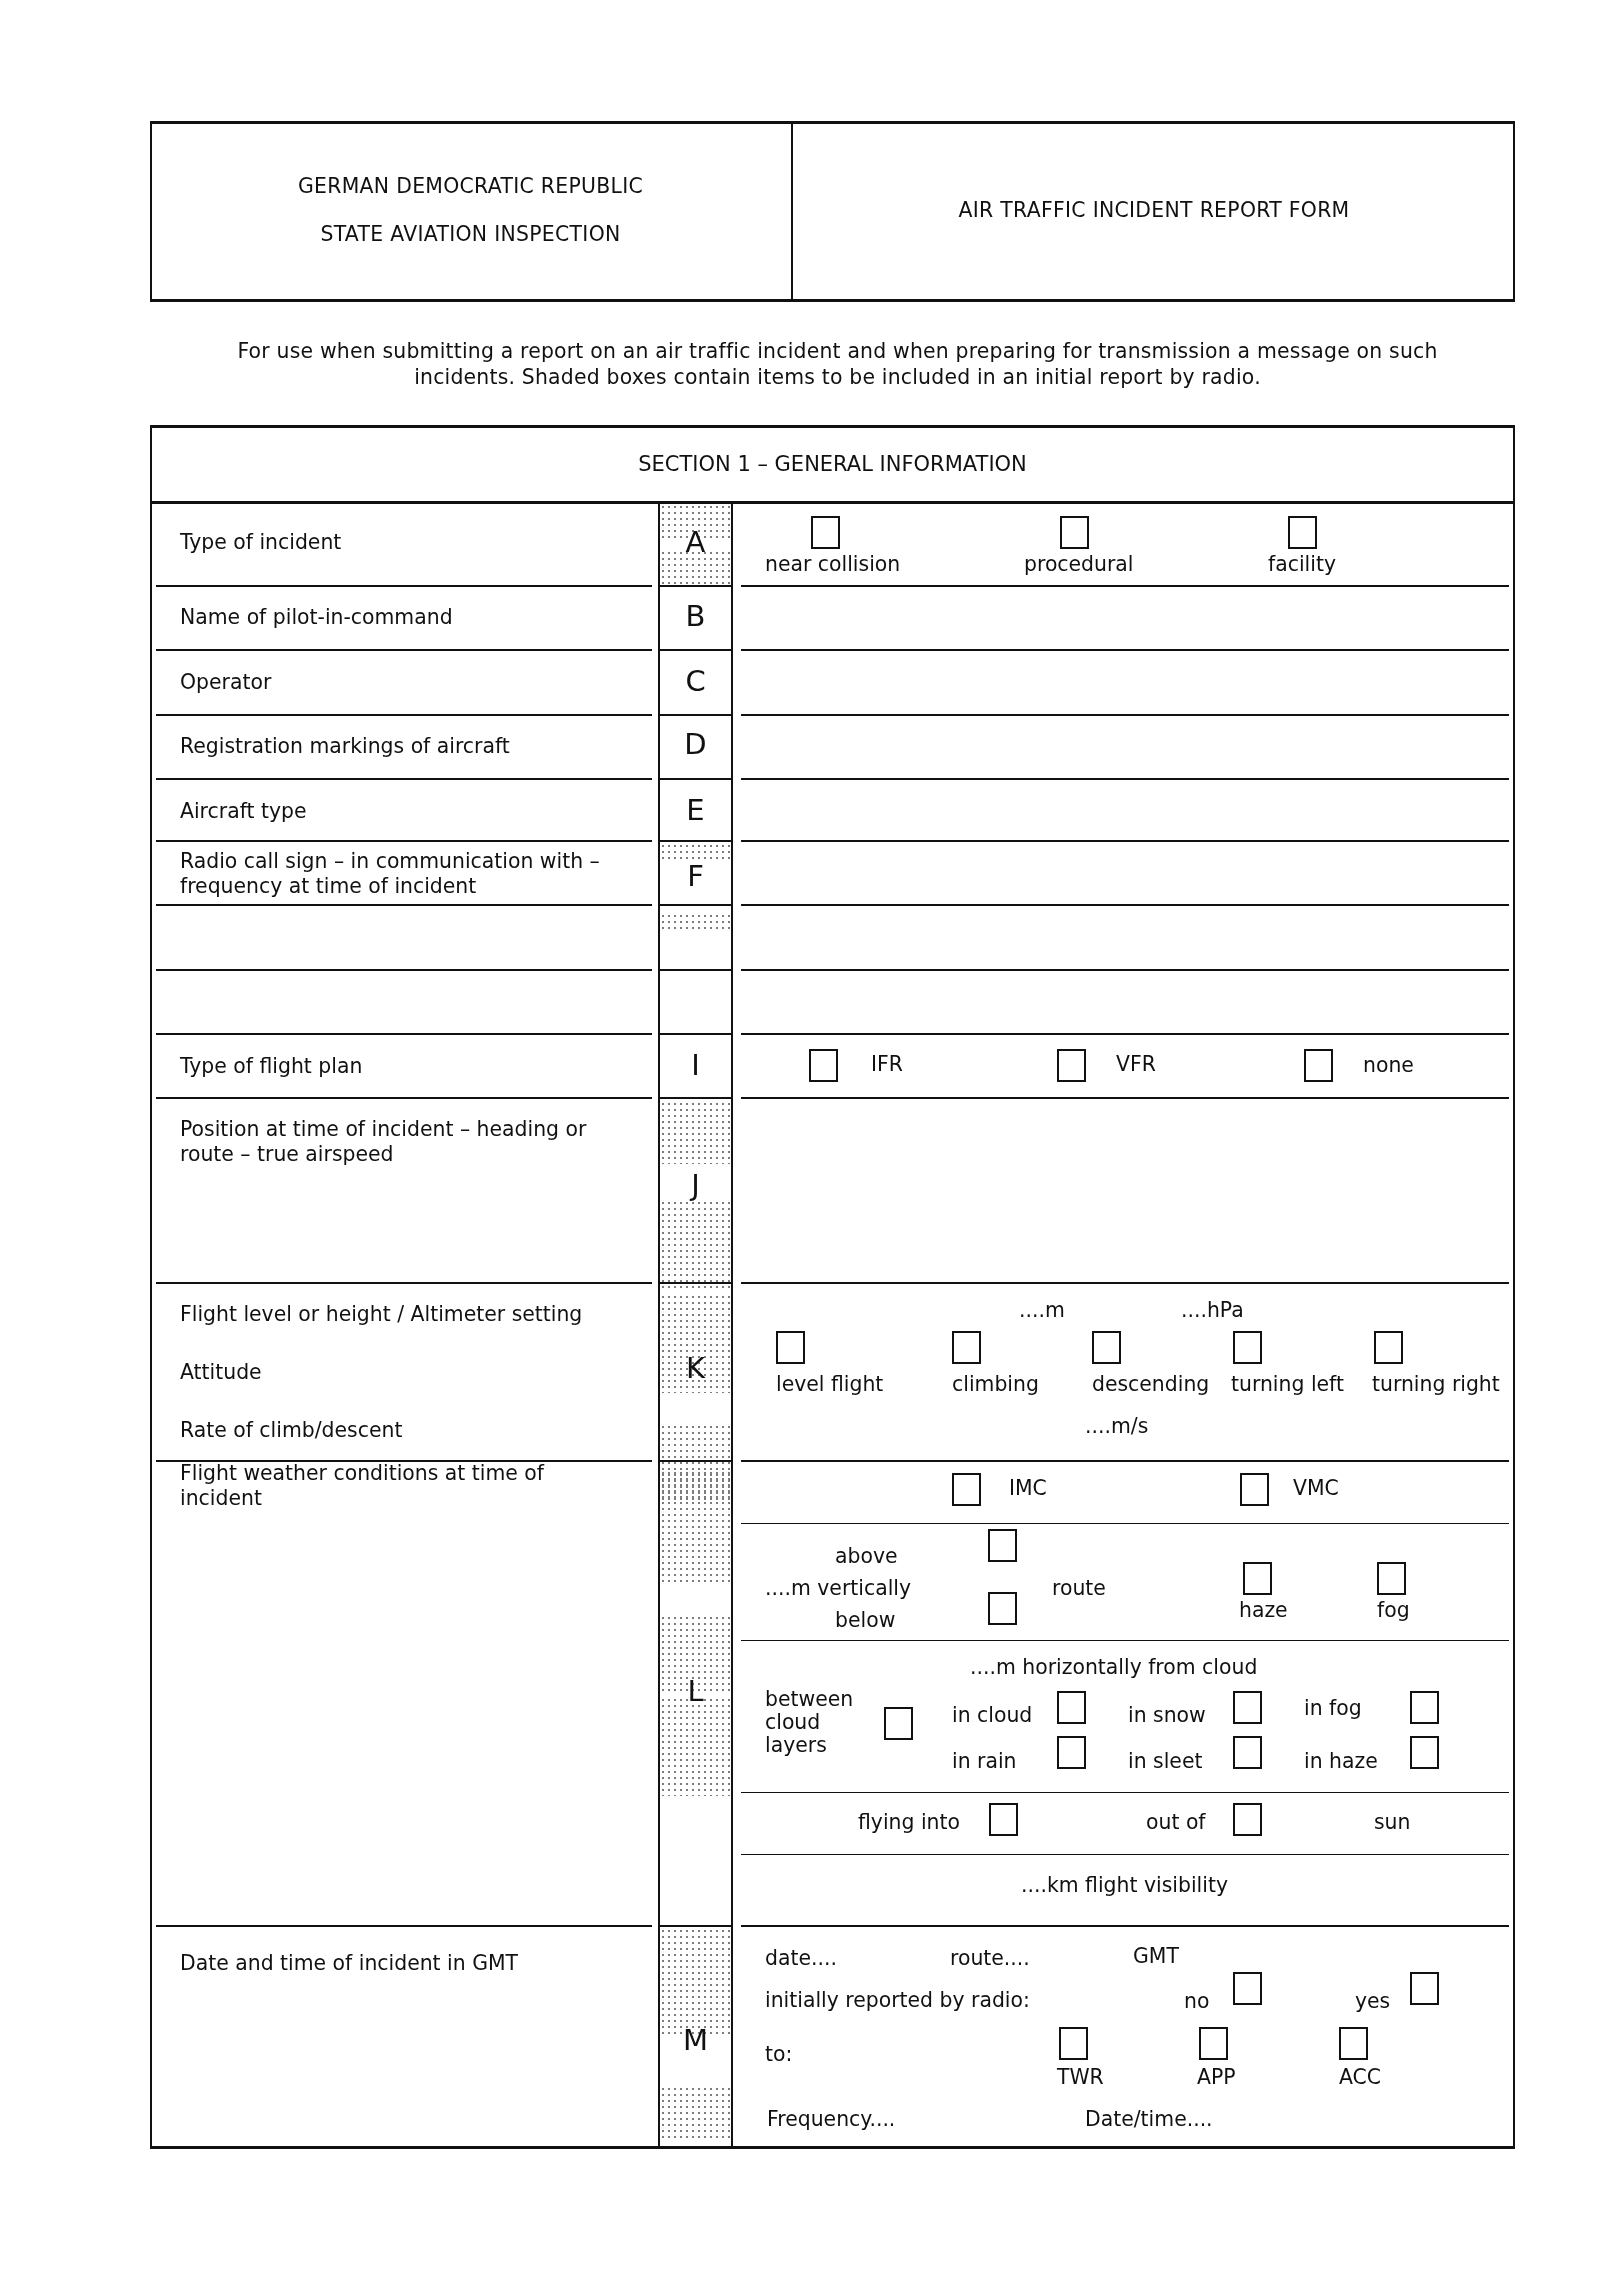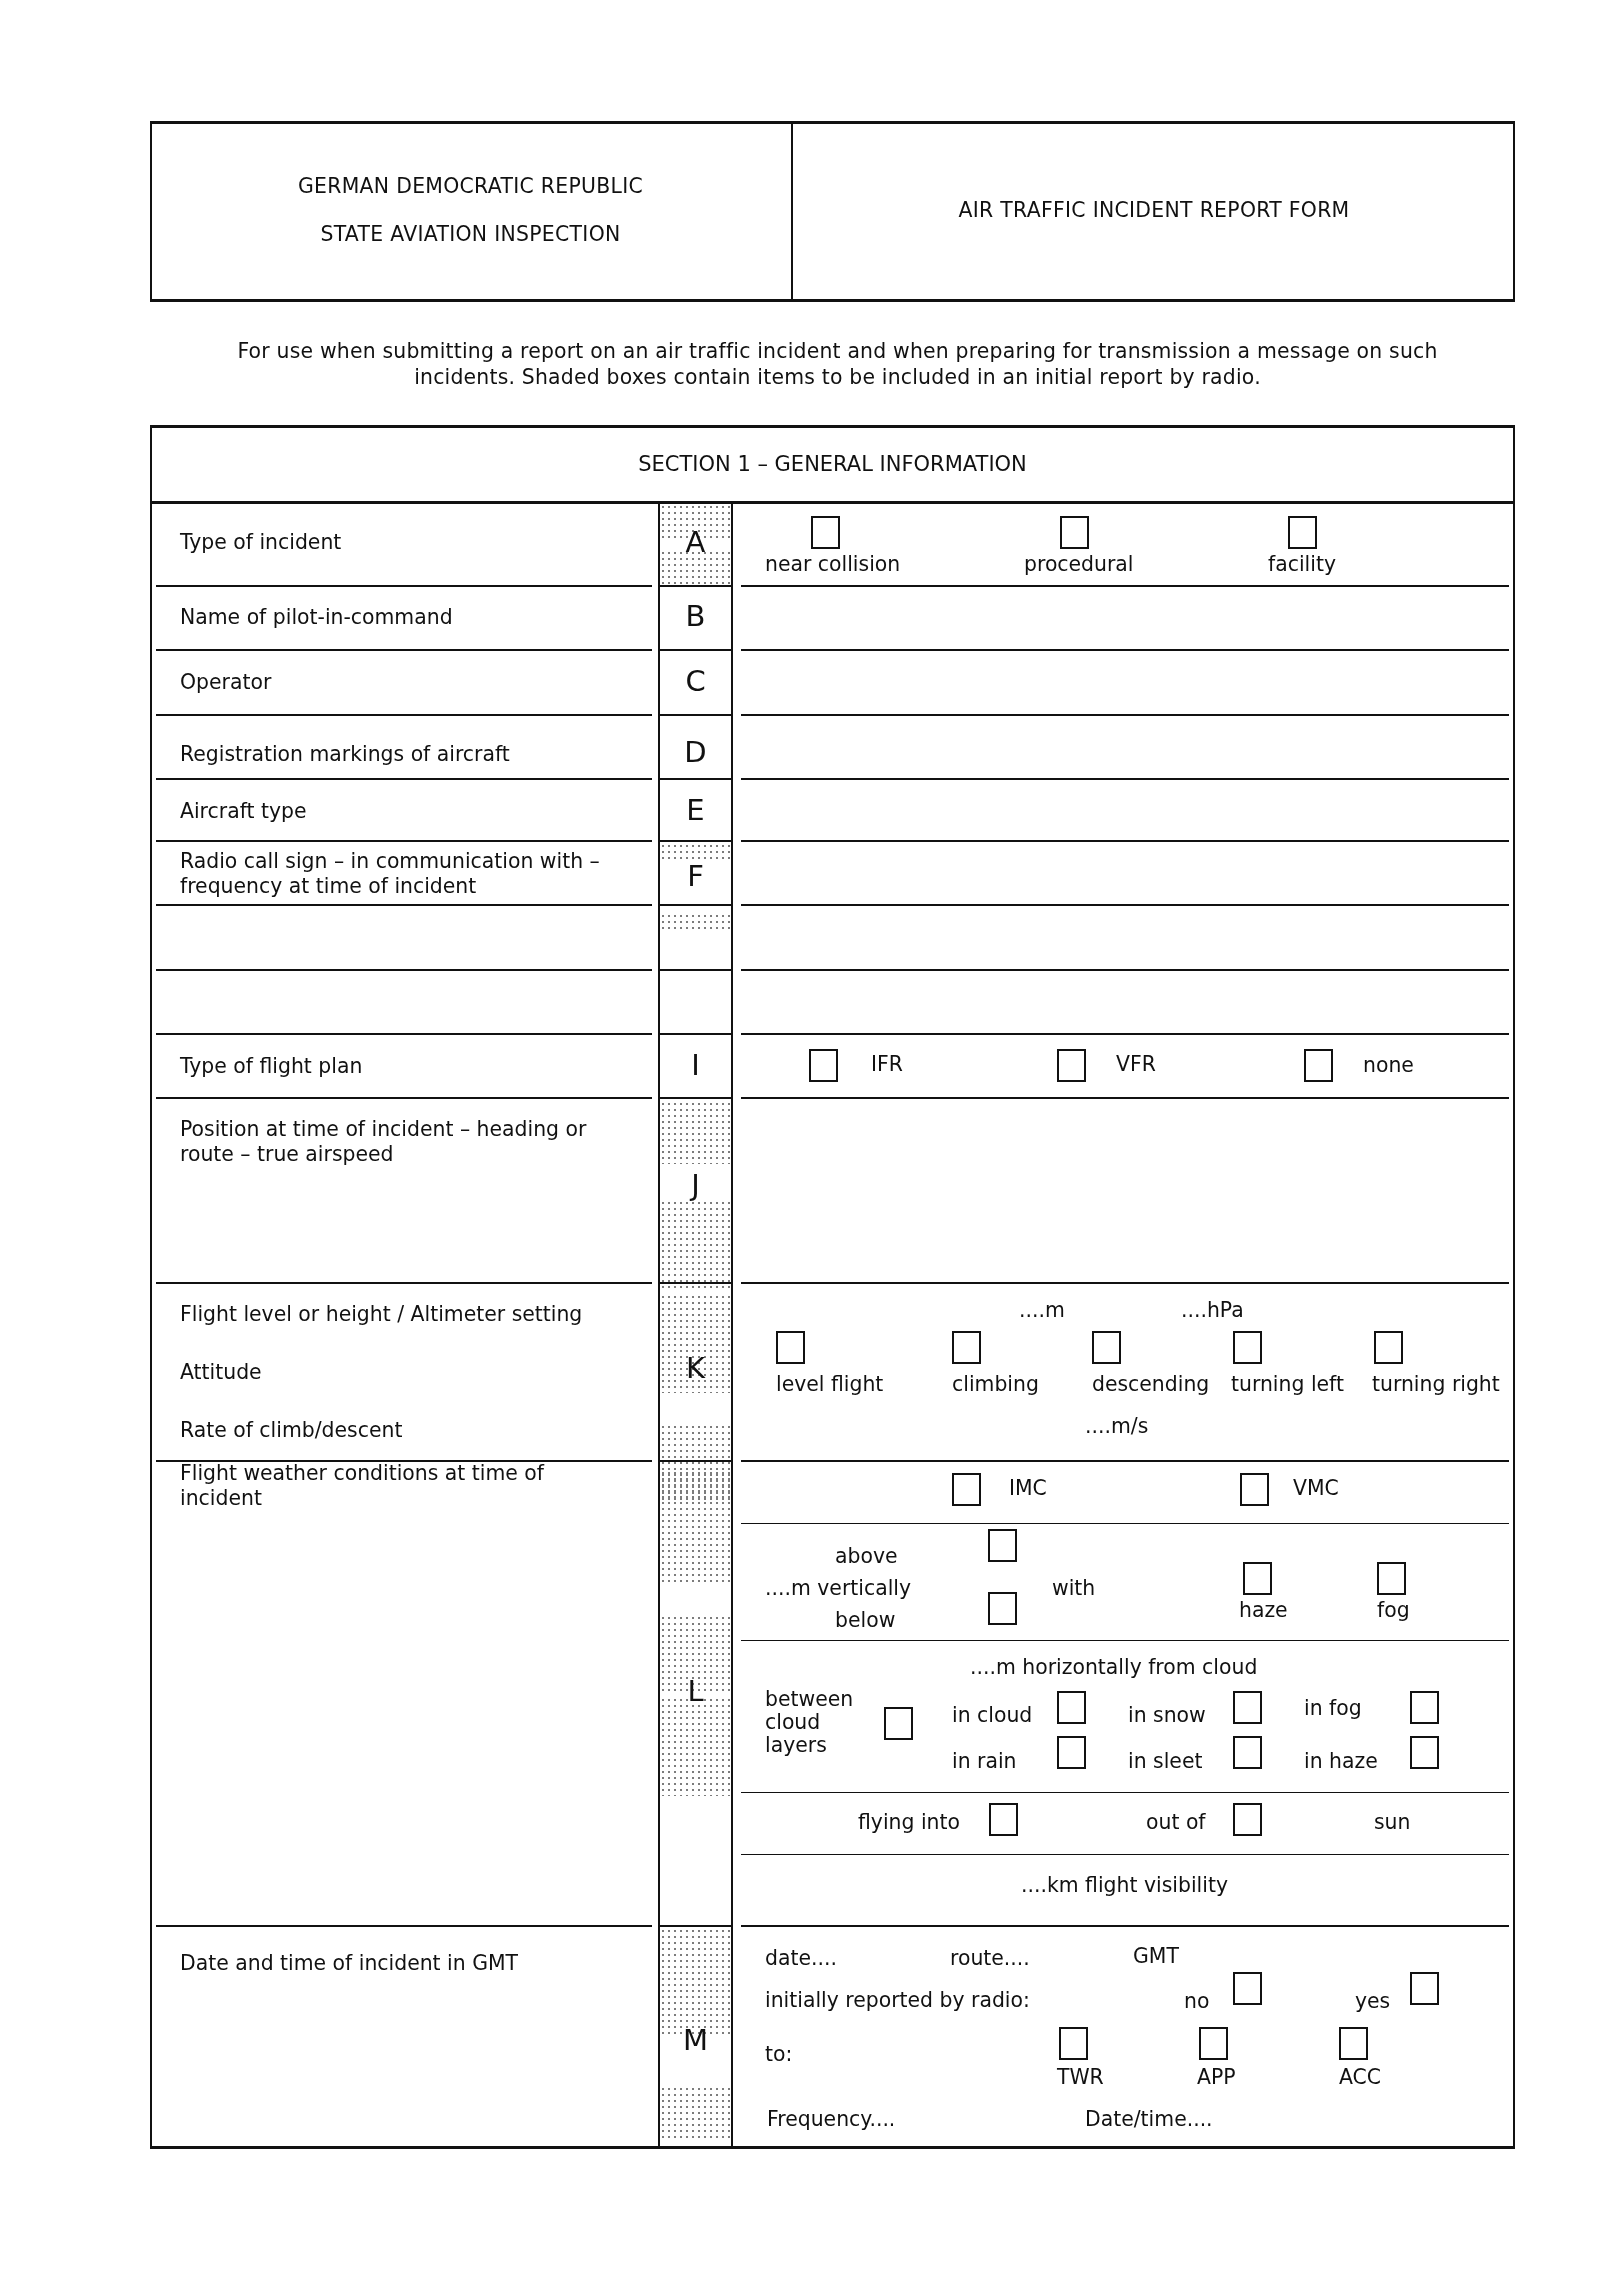--- a/index.html
+++ b/index.html
@@ -83,21 +83,21 @@
 
   <div class="row" style="top:221px;height:65px">
     <div class="lbl" style="top:21px">Operator</div>
     <div class="letter" style="top:14.5px">C</div>
     <div class="abs" style="left:589px;right:4px;top:0;height:65px"></div>
   </div>
   <div class="hl hl-l" style="top:286px"></div>
     <div class="hl hl-m" style="top:286px"></div>
     <div class="hl hl-r" style="top:286px"></div>
 
-  <div class="row" style="top:294px;height:64px">
+  <div class="row" style="top:286px;height:64px">
     <div class="lbl" style="top:20px">Registration markings of aircraft</div>
     <div class="letter" style="top:13px">D</div>
     <div class="abs" style="left:589px;right:4px;top:0;height:64px"></div>
   </div>
   <div class="hl hl-l" style="top:350px"></div>
     <div class="hl hl-m" style="top:350px"></div>
     <div class="hl hl-r" style="top:350px"></div>
 
   <div class="row" style="top:350px;height:63px">
     <div class="lbl" style="top:21px">Aircraft type</div>
@@ -177,21 +177,21 @@
 
     <div class="cb" style="left:800px;top:13px"></div>
     <div class="t" style="left:857px;top:16px">IMC</div>
     <div class="cb" style="left:1088px;top:13px"></div>
     <div class="t" style="left:1141px;top:16px">VMC</div>
     <div class="hl hl-r thin" style="top:63px"></div>
 
     <div class="t" style="left:683px;top:84px">above</div>
     <div class="cb" style="left:836px;top:69px"></div>
     <div class="t" style="left:613px;top:116px">....m vertically</div>
-    <div class="t" style="left:900px;top:116px">with</div>
+    <div class="t" style="left:900px;top:116px">route</div>
     <div class="cb" style="left:1091px;top:102px"></div>
     <div class="t" style="left:1087px;top:138px">haze</div>
     <div class="cb" style="left:1225px;top:102px"></div>
     <div class="t" style="left:1225px;top:138px">fog</div>
     <div class="t" style="left:683px;top:148px">below</div>
     <div class="cb" style="left:836px;top:132px"></div>
     <div class="hl hl-r thin" style="top:180px"></div>
 
     <div class="t" style="left:818px;top:195px">....m horizontally from cloud</div>
     <div class="t" style="left:613px;top:228px;width:99px;white-space:normal;line-height:23px">between cloud layers</div>

